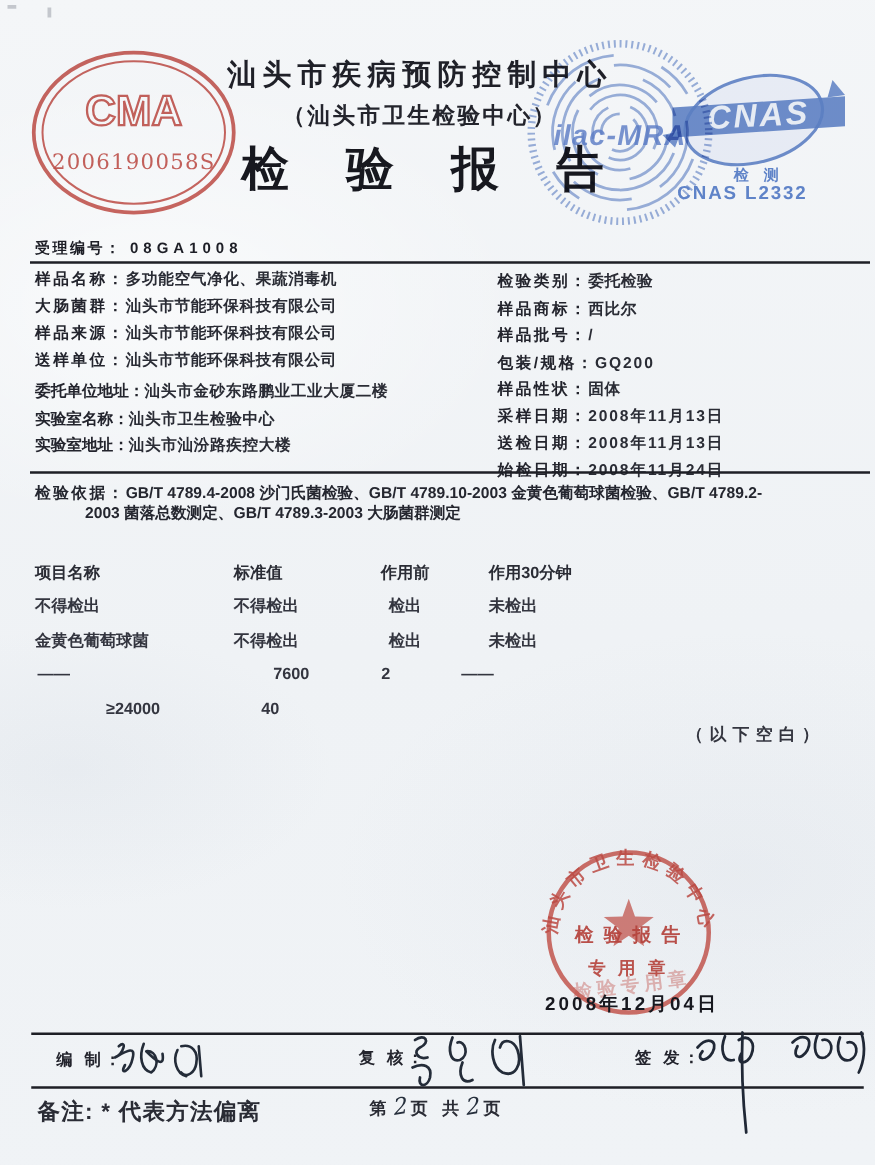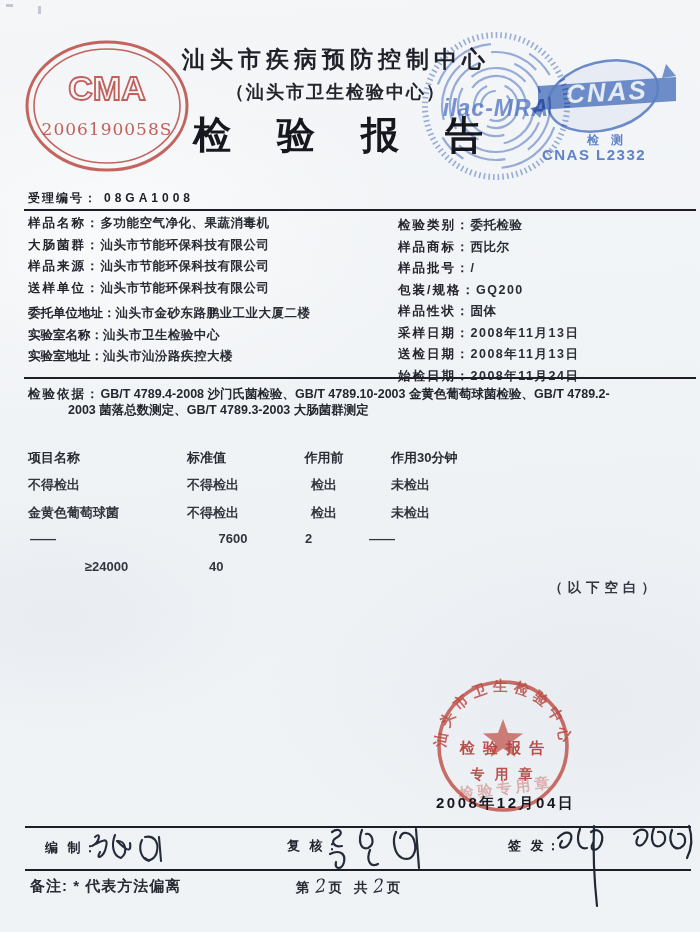--- a/index.html
+++ b/index.html
@@ -68,21 +68,21 @@
   .sig-label { font-size:13px; font-weight:700; letter-spacing:3px; color:#23242d; z-index:2; }
   .sig-prep  { top:839px; left:45px; }
   .sig-rev   { top:837px; left:287px; }
   .sig-iss   { top:837px; left:508px; }
   .sigsvg { position:absolute; z-index:3; overflow:visible; }
   .sig1 { left:88px;  top:828px; }
   .sig2 { left:324px; top:824px; }
   .sig3 { left:550px; top:820px; }
 
   
-  .foot-note { top:877px; left:30px; font-size:15px; font-weight:700; letter-spacing:1px; color:#2a2c35; }
+  .foot-note { top:877px; left:30px; font-size:18px; font-weight:700; letter-spacing:1px; color:#2a2c35; }
   .page-line { top:875px; left:240px; width:220px; text-align:center; font-size:13.5px; font-weight:700; letter-spacing:4px; color:#2a2c35; }
   .hand-num { display:inline-block; font-family:"DejaVu Serif",serif; font-style:italic; font-size:18px; font-weight:400; letter-spacing:0; transform:rotate(-10deg) skewX(-6deg); color:#262f3c; margin:0 2px; }
 
   .artifact { position:absolute; background:#8a8f98; opacity:.45; }
   .a1 { left:6px; top:4px; width:7px; height:3px; }
   .a2 { left:38px; top:6px; width:3px; height:8px; }
 </style>
 </head>
 <body>
 

